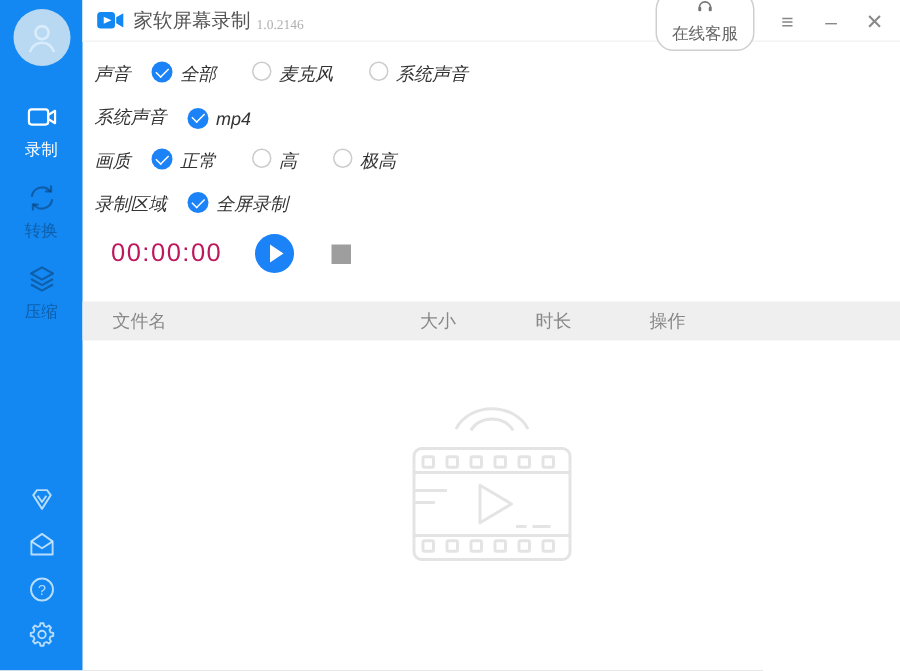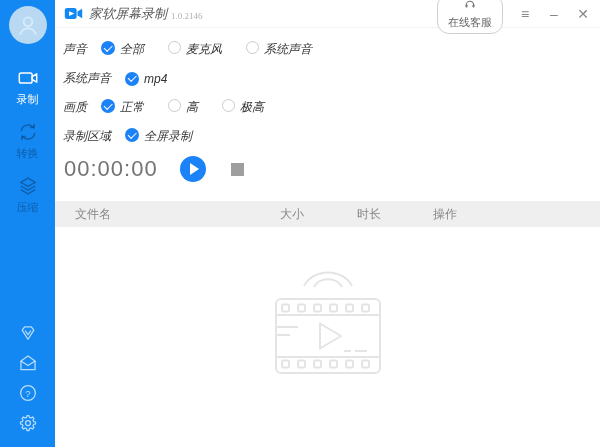--- a/index.html
+++ b/index.html
@@ -18,42 +18,42 @@
   .side-spacer { flex:1; }
   .side-bottom { display:flex; flex-direction:column; align-items:center; gap:10px; margin-bottom:14px;
                  color:rgba(225,242,255,.8); }
   .side-bottom svg { display:block; cursor:pointer; }
 
   
   .main { flex:1; display:flex; flex-direction:column; min-width:0; }
 
   .titlebar { height:28px; flex-shrink:0; display:flex; align-items:center; padding:0 10px 0 9px;
               border-bottom:1px solid #f3f3f3; background:#fff; }
-  .app-title { font-size:13px; color:#555; margin-left:6px;font-style:italic; }
+  .app-title { font-size:13px; color:#555; margin-left:6px; }
   .app-version { font-size:9px; color:#b0b0b0; margin-left:4px; margin-top:5px;font-family:Liberation Serif, serif; }
   .tb-right { margin-left:auto; display:flex; align-items:center; gap:15px; }
   .service-btn { display:flex; align-items:center; gap:5px; border:1px solid #cfcfcf; border-radius:12px;
                  padding:3px 10px; font-size:11px; color:#666; cursor:pointer; background:#fff;flex-direction:column; }
   .winctl { font-size:14px; color:#888; cursor:pointer; line-height:1; width:14px; text-align:center; }
 
   
   .options { padding:7px 0 0 8px; }
   .opt-row { height:29px; display:flex; align-items:center; font-size:12px; color:#333;font-style:italic; }
   .opt-label { margin-right:14px; }
   .choice { display:inline-flex; margin-right:24px; cursor:pointer; }
   .check { width:14px; height:14px; border-radius:50%; background:#1b82f7; margin-right:5px;
            display:inline-flex; align-items:center; justify-content:center; flex-shrink:0; }
   .check::after { content:""; width:7px; height:3.5px; border-left:1.5px solid #fff; border-bottom:1.5px solid #fff;
                   transform:rotate(-45deg); margin-bottom:2px; }
   .radio { width:13px; height:13px; border-radius:50%; border:1px solid #ccc; background:#fff;
            margin-right:5px; flex-shrink:0; }
 
   
   .recorder { height:36px; display:flex; align-items:center; padding-left:9px; }
-  .timer { font-size:22px; color:#737373; letter-spacing:1px; font-family:"Liberation Sans",sans-serif; }
+  .timer { font-size:17px; color:#be185d; letter-spacing:1px; font-family:"Liberation Sans",sans-serif;margin-left:10px; }
   .play-btn { width:26px; height:26px; border-radius:50%; background:#1b82f7; margin-left:22px;
               display:flex; align-items:center; justify-content:center; cursor:pointer; }
   .play-btn::after { content:""; border-left:9px solid #fff; border-top:6px solid transparent;
                      border-bottom:6px solid transparent; margin-left:3px; }
   .stop-btn { width:13px; height:13px; background:#9e9e9e; margin-left:25px; cursor:pointer; }
 
   
   .table-head { margin-top:14px; height:26px; background:#efefef; display:flex; align-items:center;
                 font-size:12px; color:#888; }
   .col-name { flex:1; padding-left:20px; }

